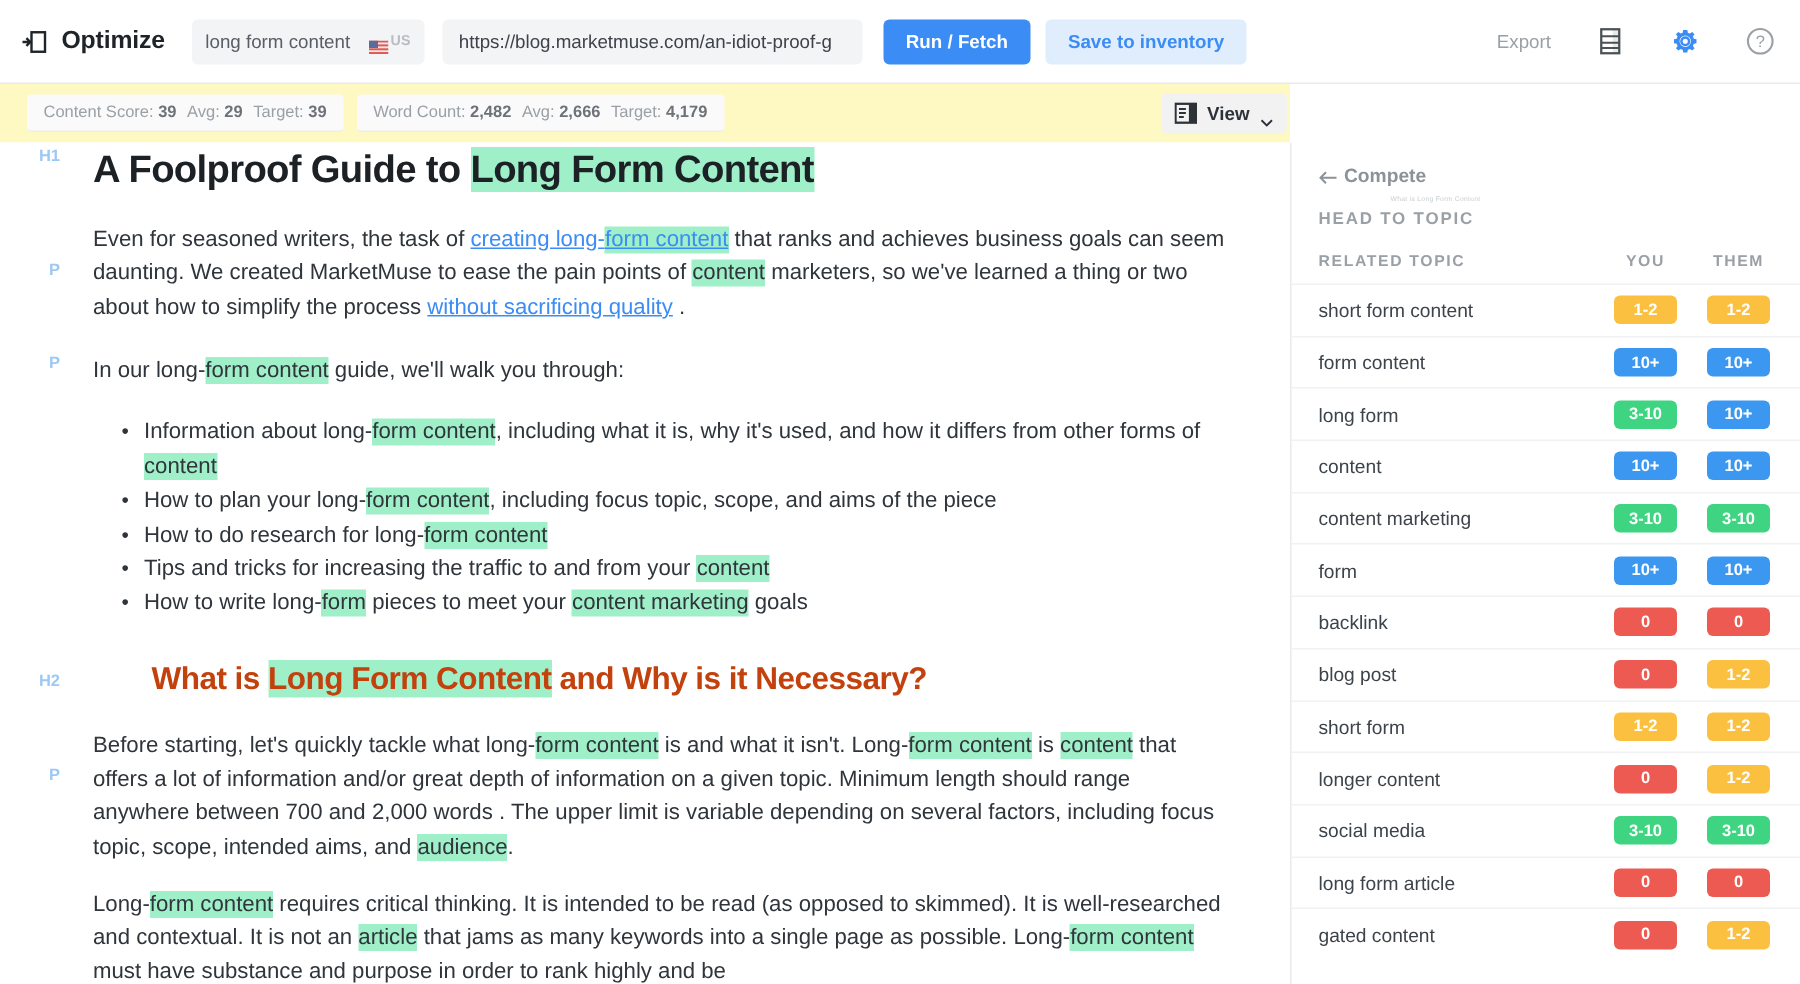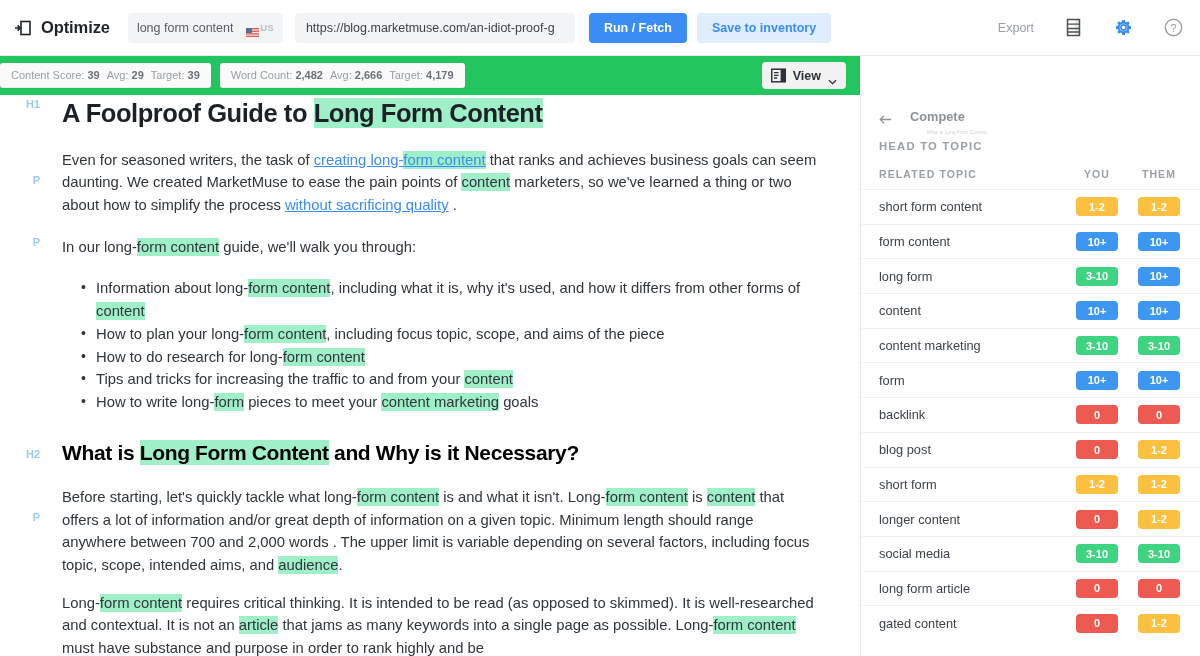--- a/index.html
+++ b/index.html
@@ -66,35 +66,36 @@
     margin-left: auto;
     display: flex; align-items: center; gap: 29px;
   }
   .export-label { font-size: 12.5px; color: #9aa0a6; }
   .tb-icon { width: 21px; height: 21px; display: block; cursor: pointer; }
 
   
   .statsbar {
     height: 39px; width: 860px;
     display: flex; align-items: center;
+    padding-left: 18px;
     position: relative;
-    background: #22c55e;
+    background: #fef9c3;
   }
   .stat-chip {
     height: 25px; border-radius: 3px;
     background: #fafafa;
     display: flex; align-items: center; gap: 7px;
     padding: 0 11px; margin-right: 9px;
     border-bottom: 1px solid #ededed;
   }
   .stat-seg { font-size: 11px; color: #9aa0a6; white-space: nowrap; }
   .stat-seg b { color: #6d7278; font-weight: bold; }
 
   .view-btn {
-    position: absolute; right: 14px; top: 6px;
+    position: absolute; right: 2px; top: 6px;
     height: 27px; padding: 0 9px;
     background: #f2f2f3; border-radius: 4px;
     display: flex; align-items: center; gap: 7px;
     cursor: pointer; border: none; font-family: inherit;
   }
   .view-icon { width: 15px; height: 15px; display: block; }
   .view-label { font-size: 12.5px; font-weight: bold; color: #2d3238; }
   .chev { width: 9px; height: 6px; display: block; }
 
   
@@ -115,22 +116,22 @@
     text-align: right; padding-right: 22px;
     user-select: none;
   }
   .blk-body { flex: 1; }
 
   h1.doc-h1 {
     font-size: 25.5px; font-weight: bold; color: #1c2126;
     letter-spacing: -0.45px; line-height: 1.2;
   }
   h2.doc-h2 {
-    font-size: 21px; font-weight: bold; color: #000000;
-    letter-spacing: -0.35px; line-height: 1.2;
+    font-size: 21px; font-weight: bold; color: #c2410c;
+    letter-spacing: -0.35px; line-height: 1.2; margin-left: 39px;
   }
   p.doc-p, li.doc-li {
     font-size: 14.8px; color: #2f353b; line-height: 22.7px;
   }
   .doc-ul { list-style: none; }
   li.doc-li {
     position: relative; padding-left: 17px; margin-bottom: 0px;
   }
   li.doc-li::before {
     content: "•"; position: absolute; left: 2px; top: -1px;
@@ -142,21 +143,21 @@
 
   
   .panel {
     width: 340px; height: 599px;
     background: #fff;
     border-left: 1px solid #e8eaed;
     position: relative;
     overflow: hidden;
   }
   .panel-back {
-    display: flex; align-items: center; gap: 18px;
+    display: flex; align-items: center; gap: 4px;
     padding: 14px 0 0 18px; cursor: pointer;
   }
   .back-arrow { width: 13px; height: 11px; display: block; }
   .back-label { font-size: 12.8px; color: #8d9298; font-weight: bold; }
 
   .h2h-row {
     padding: 12px 0 0 18px;
     position: relative; height: 26px;
   }
   .h2h-label {

